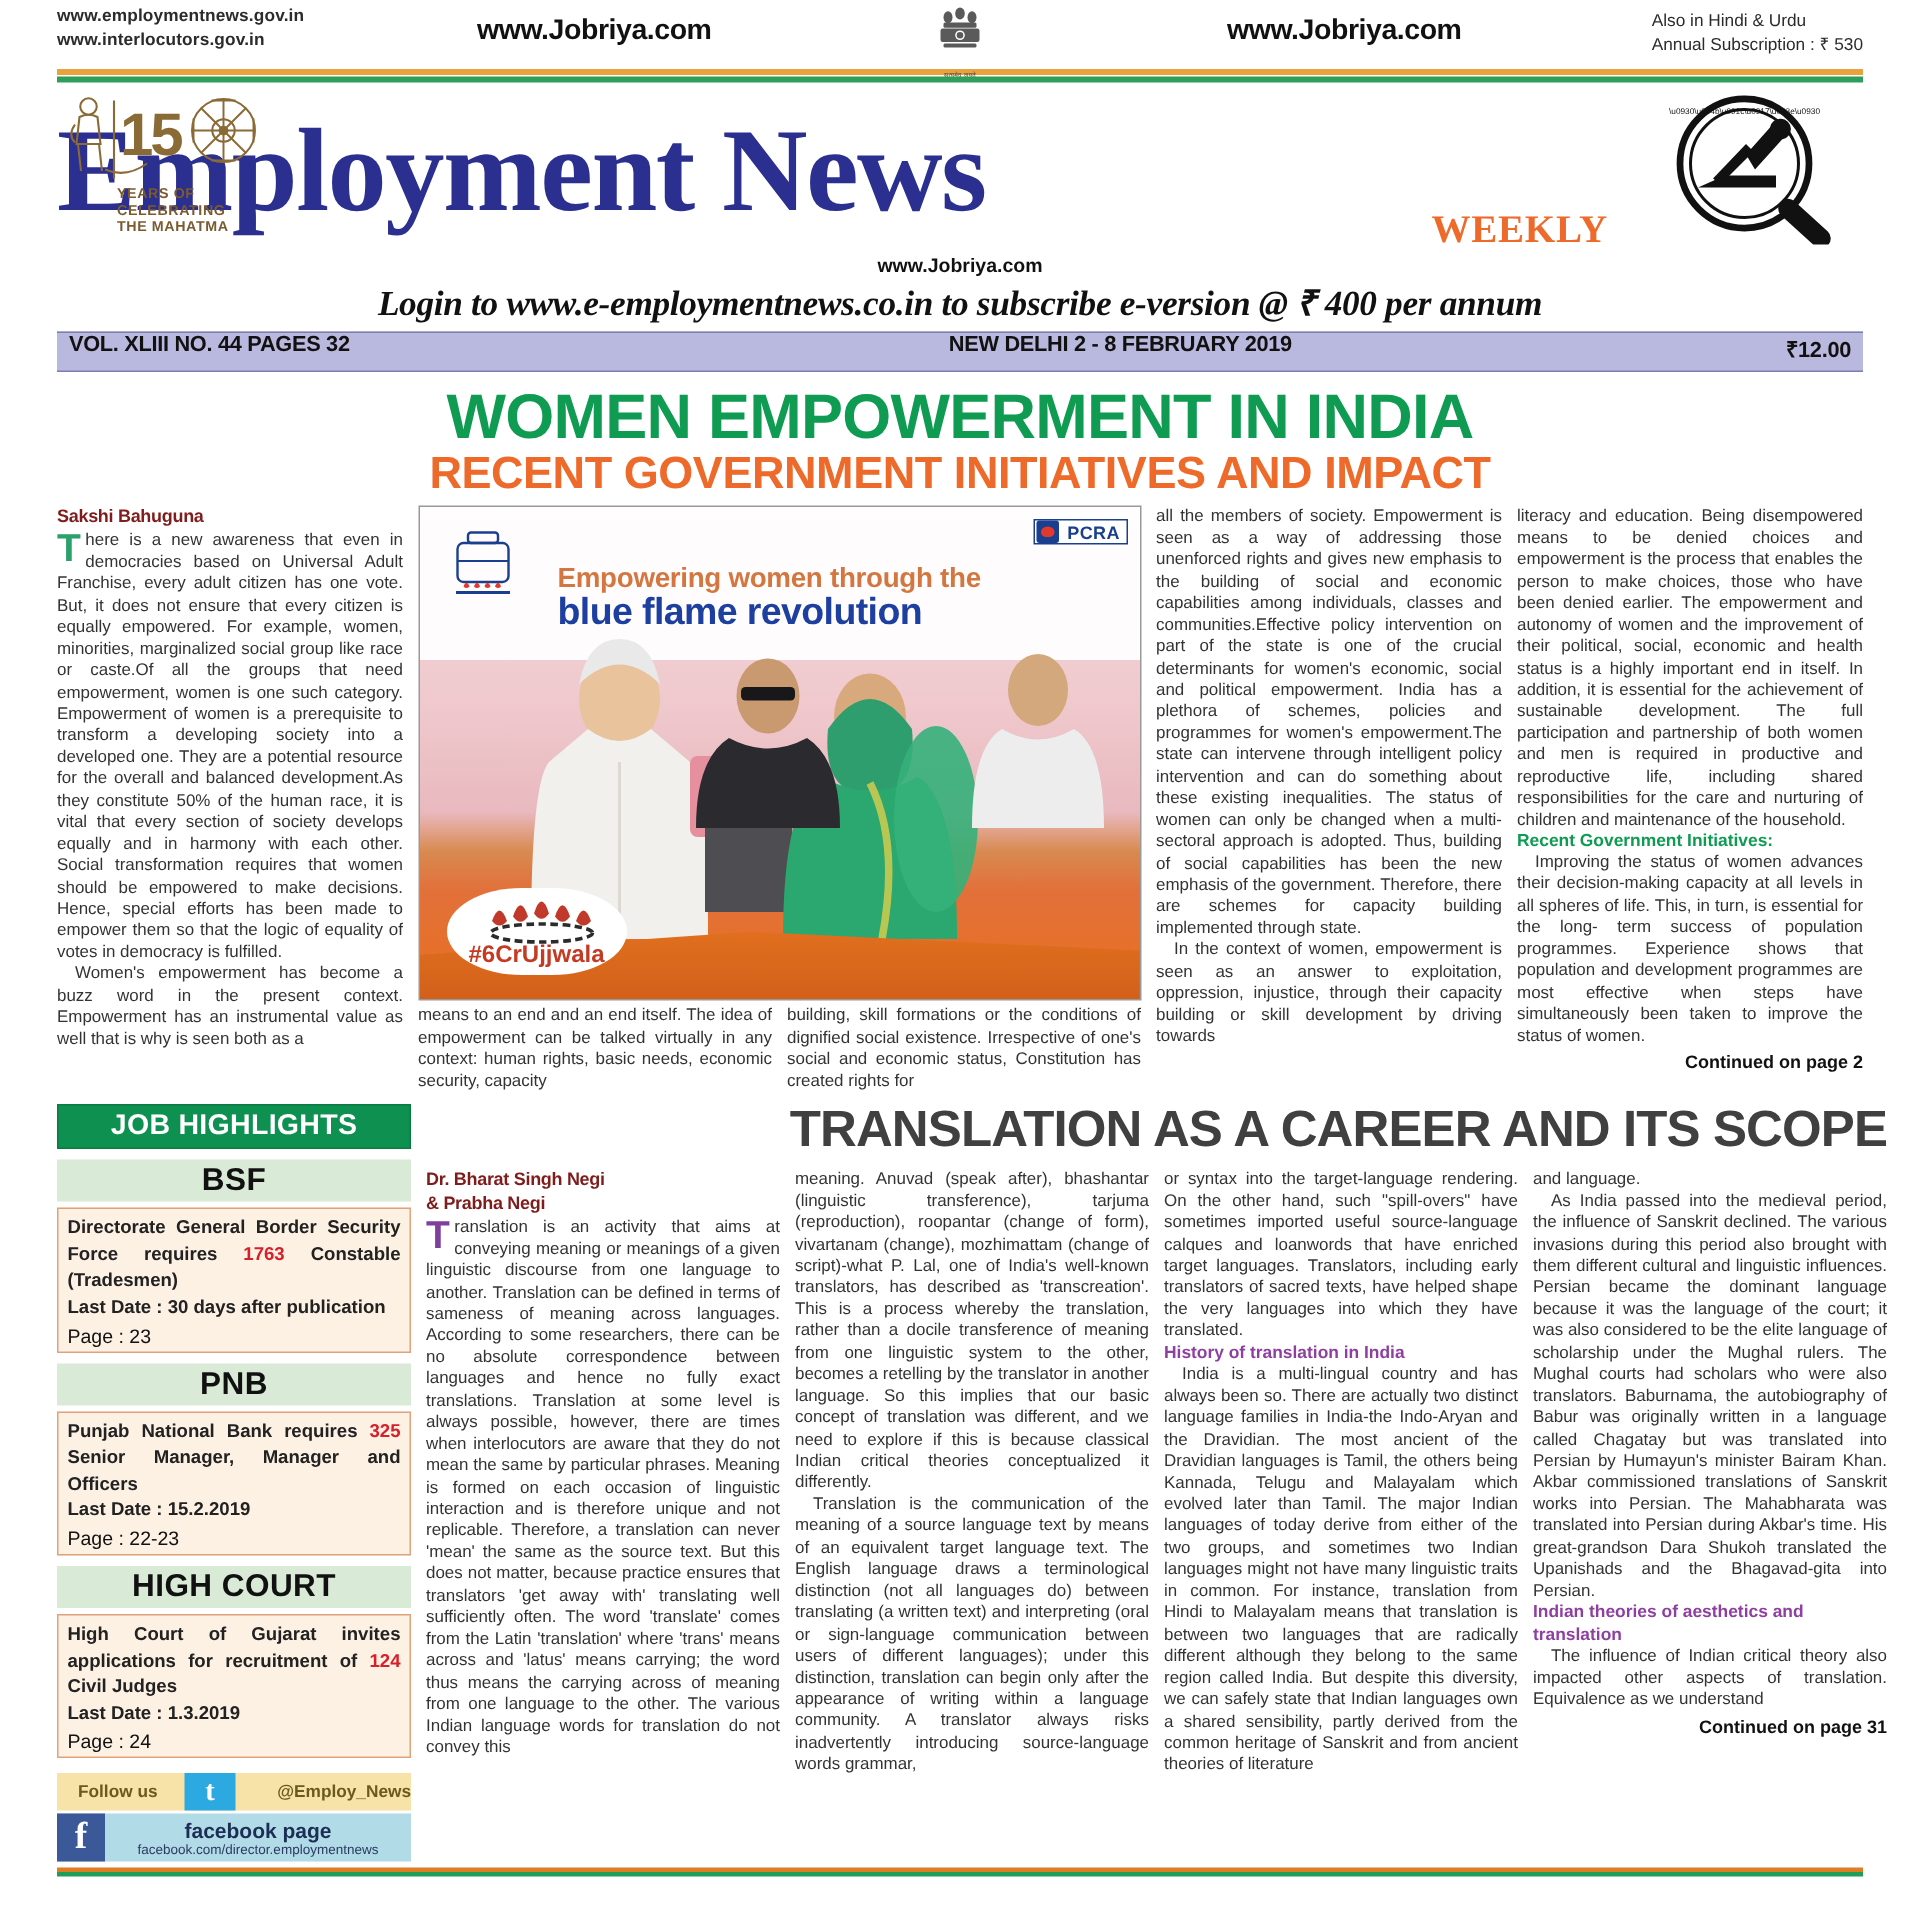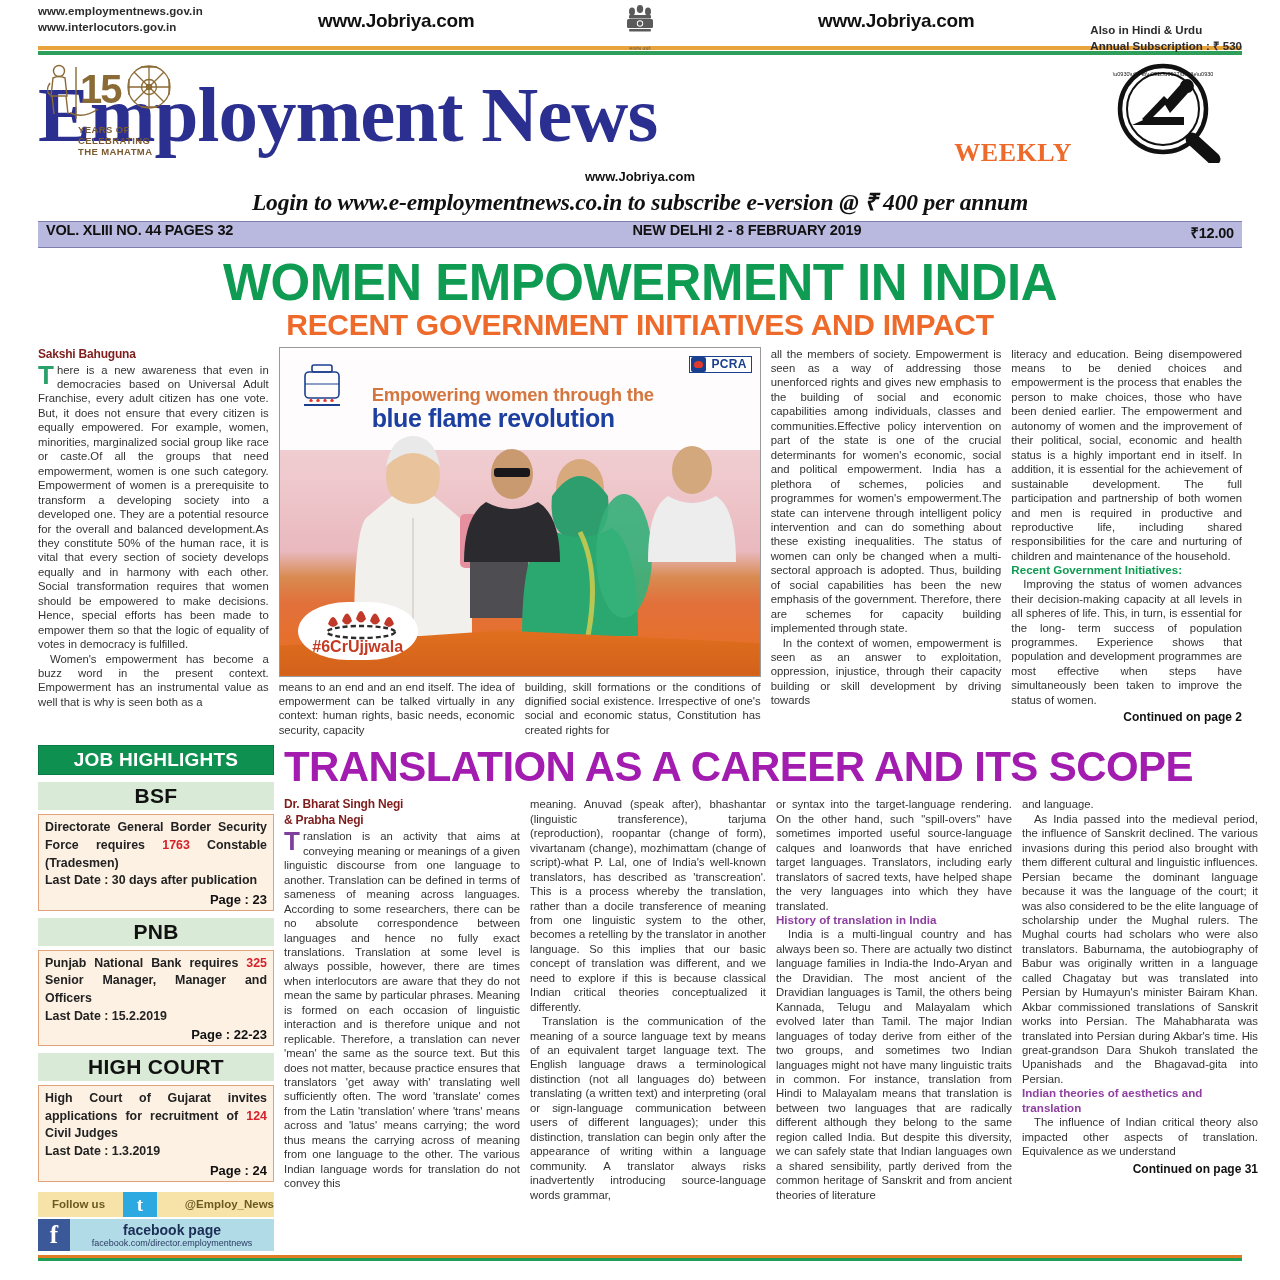--- a/index.html
+++ b/index.html
@@ -10,21 +10,21 @@
     color: #1a1a1a;
     overflow: hidden;
   }
   .page { width: 1280px; height: 1280px; position: relative; padding: 0 38px; }
 
   
   .topbar { display: flex; align-items: flex-start; height: 44px; padding-top: 4px; position: relative; }
   .urls-left { font-size: 11.5px; font-weight: bold; color: #2b2b2b; line-height: 1.35; letter-spacing: .1px; }
   .jobriya-1 { position: absolute; left: 280px; top: 10px; font-size: 19px; font-weight: bold; color: #111; letter-spacing: -.3px; }
   .jobriya-2 { position: absolute; left: 780px; top: 10px; font-size: 19px; font-weight: bold; color: #111; letter-spacing: -.3px; }
-  .subs { position: absolute; right: 0; top: 22px; text-align: left; font-size: 11.5px; font-weight: bold; color: #2b2b2b; line-height: 1.4; }
+  .subs { position: absolute; right: 0; top: 6px; text-align: left; font-size: 11.5px; font-weight: normal; color: #2b2b2b; line-height: 1.4; }
   .emblem { position: absolute; left: 50%; top: 2px; transform: translateX(-50%); width: 44px; text-align: center; }
   .emblem-cap { font-size: 4px; color: #444; letter-spacing: .2px; }
 
   .tricolor { height: 9px; margin-top: 2px; }
   .tri-saffron { height: 4px; background: #e8a33d; }
   .tri-green { height: 4px; background: #2e9e5b; margin-top: 1px; }
 
   
   .masthead { position: relative; height: 118px; display: flex; align-items: center; justify-content: flex-start; }
   .logo150 { position: absolute; left: 4px; top: 6px; width: 150px; height: 100px; }
@@ -38,21 +38,21 @@
   .login-line { text-align: center; font-family: "Liberation Serif", serif; font-style: italic; font-weight: bold; font-size: 23.5px; color: #111; letter-spacing: -.2px; padding: 1px 0 4px; }
 
   
   .volbar { background: #b9b8de; border-top: 1px solid #7f7fae; border-bottom: 1px solid #7f7fae; display: flex; height: 27px; padding: 0 8px; }
   .volbar span { font-size: 14.5px; font-weight: bold; color: #111; letter-spacing: -.2px; }
   .vol-left { flex: 0 0 34%; }
   .vol-mid { flex: 1; text-align: center; }
   .vol-right { flex: 0 0 16%; text-align: right; }
 
   
-  .headline { text-align: center; font-size: 51px; font-weight: bold; color: #0f9b52; letter-spacing: -.5px; padding-top: 9px; line-height: 1.02; }
+  .headline { text-align: center; font-size: 42px; font-weight: bold; color: #0f9b52; letter-spacing: -.5px; padding-top: 9px; line-height: 1.02; }
   .subheadline { text-align: center; font-size: 30px; font-weight: bold; color: #ee6a2b; letter-spacing: -.3px; line-height: 1.05; padding-bottom: 6px; }
 
   
   .cols { display: flex; gap: 10px; }
   .col { width: 236px; }
   .col-wide { width: 482px; }
   .byline { font-size: 12px; font-weight: bold; color: #7f1d1d; margin-bottom: 2px; letter-spacing: -.2px; }
   p.body { font-size: 11.3px; line-height: 1.28; text-align: justify; color: #333; text-indent: 12px; }
   p.body.noind { text-indent: 0; }
   .dropcap::first-letter {
@@ -84,34 +84,34 @@
   .ujj-t { position: absolute; left: 20px; bottom: 20px; width: 116px; text-align: center; font-size: 16px; font-weight: bold; color: #c43a22; }
   .figs { position: absolute; left: 0; bottom: 40px; width: 100%; height: 200px; }
   .caption-strip { font-size: 11.3px; }
 
   
   .jh-head { background: #0e9050; color: #fff; text-align: center; font-size: 19px; font-weight: bold; padding: 3px 0; border: 1px solid #0b7b44; letter-spacing: .2px; margin-top: 4px; }
   .jh-org { background: #d9ead6; text-align: center; font-size: 21px; font-weight: bold; color: #111; padding: 2px 0; margin-top: 7px; letter-spacing: .3px; }
   .jh-box { border: 1px solid #e0a27a; background: #fdf1e4; padding: 4px 6px 3px; margin-top: 4px; }
   .jh-box p { font-size: 12.4px; line-height: 1.42; text-align: justify; font-weight: bold; color: #222; }
   .jh-num { color: #d6202a; }
-  .jh-page { text-align: right; font-size: 13px; font-weight: bold; color: #111; padding-top: 2px; }
+  .jh-page { text-align: left; font-size: 13px; font-weight: normal; color: #111; padding-top: 2px; }
 
   .follow { background: #f7e2a8; display: flex; align-items: center; height: 25px; margin-top: 10px; font-size: 11.5px; font-weight: bold; color: #6a5a20; }
   .follow .lbl { padding-left: 14px; width: 86px; }
   .tw { width: 34px; height: 25px; background: #2ca9e1; color: #fff; font-family: "Liberation Serif", serif; font-size: 19px; font-weight: bold; text-align: center; line-height: 25px; }
   .follow .handle { padding-left: 28px; }
   .fbrow { display: flex; align-items: center; background: #b2dbe8; height: 32px; margin-top: 2px; }
   .fb-ic { width: 32px; height: 32px; background: #3b5998; color: #fff; font-family: "Liberation Serif", serif; font-size: 25px; font-weight: bold; text-align: center; line-height: 31px; }
   .fb-txt { flex: 1; text-align: center; }
   .fb-t1 { font-size: 14px; font-weight: bold; color: #1c2e56; }
   .fb-t2 { font-size: 9px; color: #2b3b60; }
 
   
-  .t-headline { text-align: left; font-size: 42px; font-weight: bold; color: #a21caf; letter-spacing: -.6px; padding: 2px 0 6px; }
+  .t-headline { text-align: right; font-size: 34px; font-weight: bold; color: #404040; letter-spacing: -.6px; padding: 2px 0 6px; }
 
   .hr-orange { height: 3px; background: #e07c24; margin-top: 4px; }
   .hr-green { height: 3px; background: #1f9e57; }
 </style>
 </head>
 <body>
 
 <div class="page">
 
   <div class="topbar">

